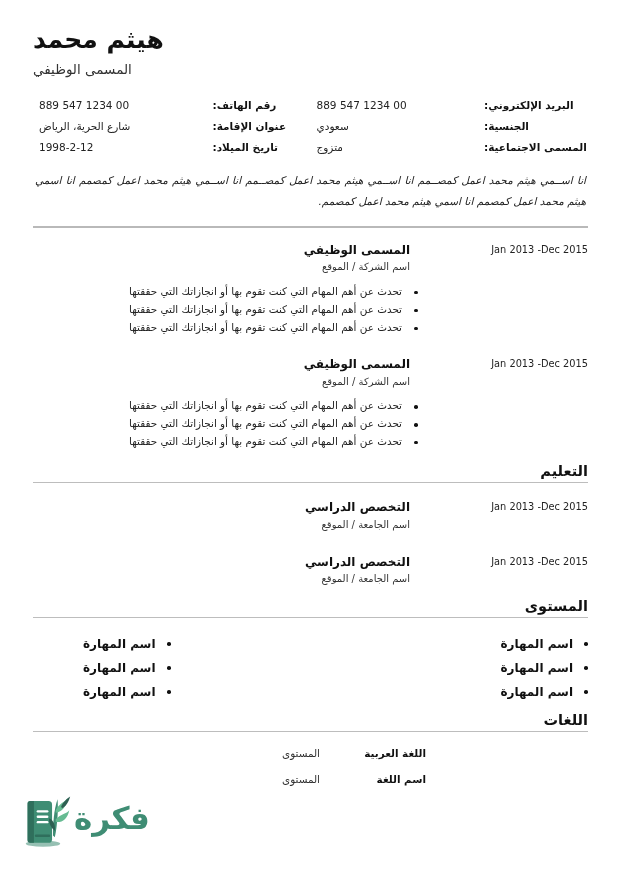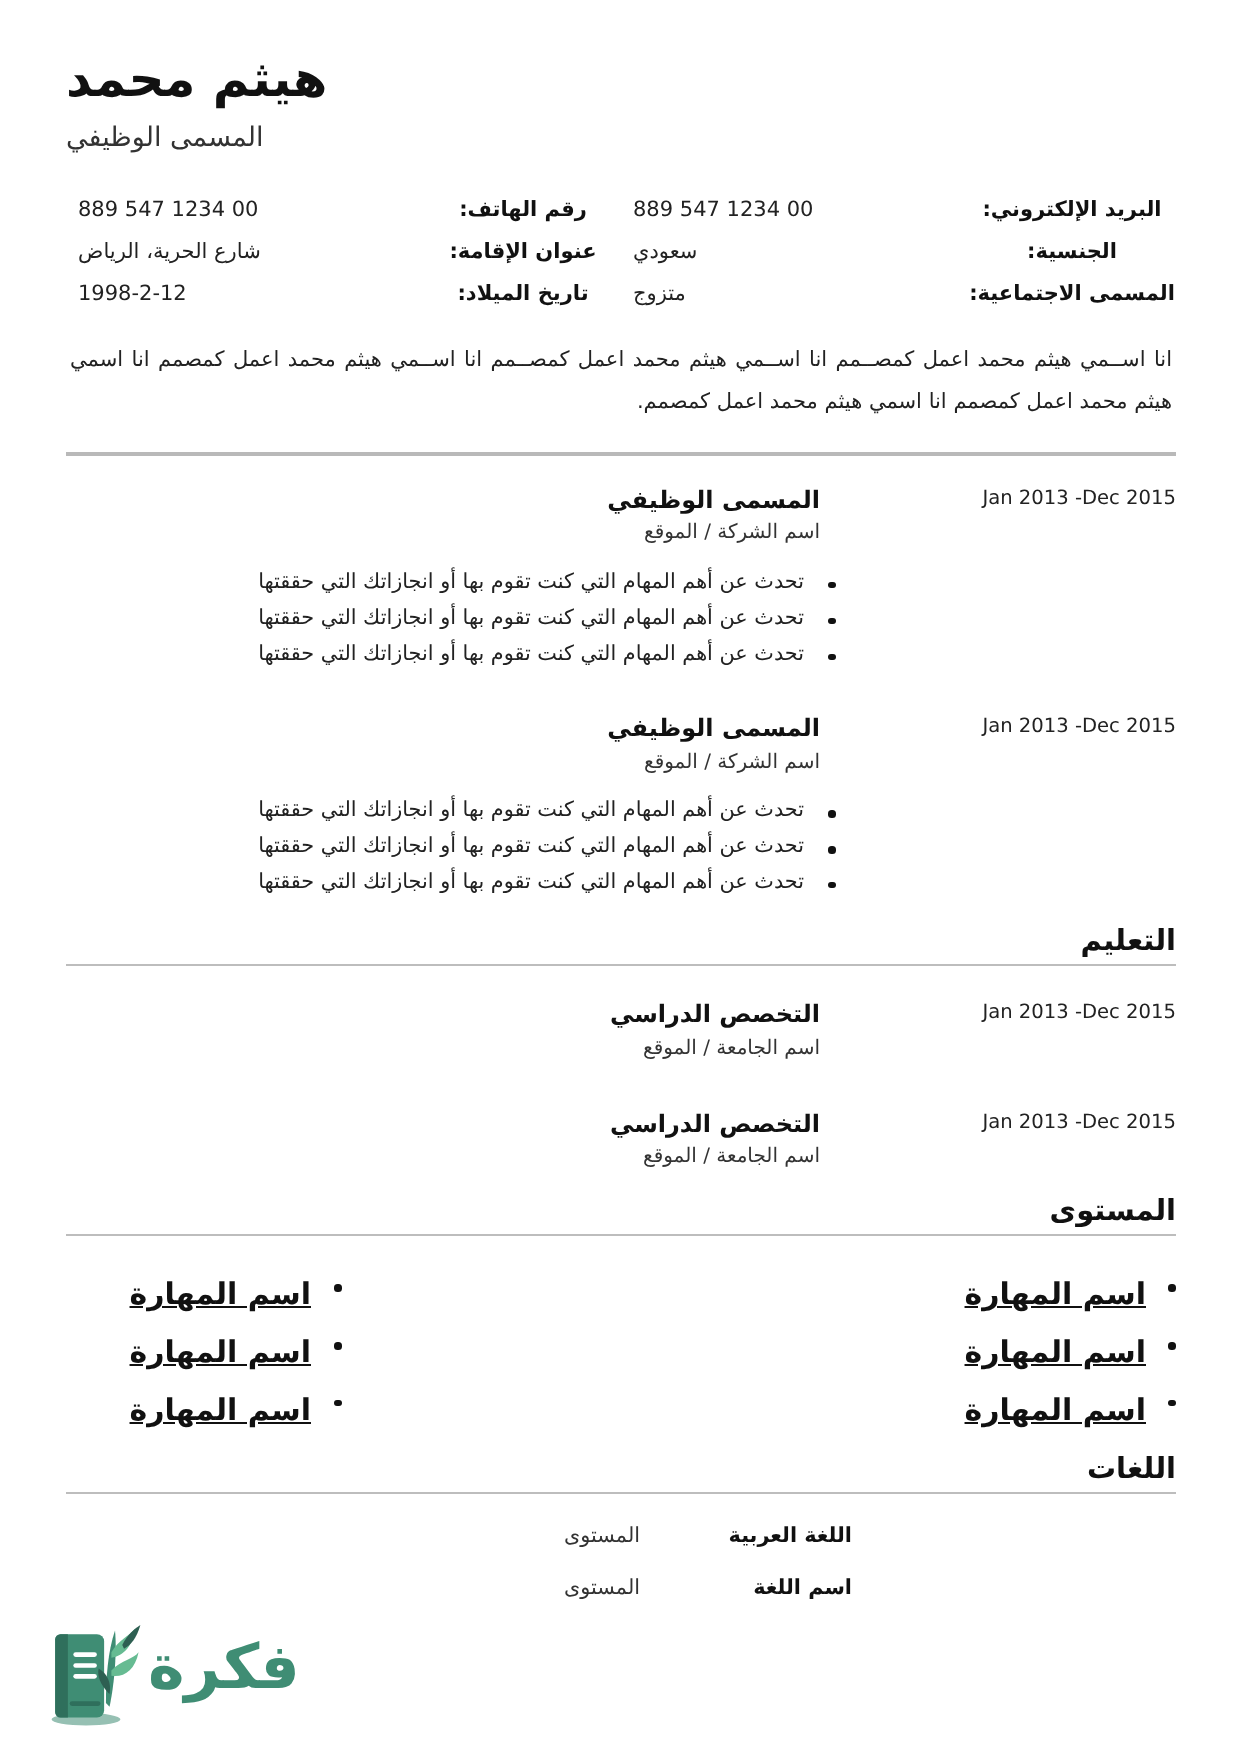--- a/index.html
+++ b/index.html
@@ -66,21 +66,21 @@
     display:flex;
     flex-direction:row;
     align-items:baseline;
     font-size:10.5px;
     line-height:1.25;
   }
   .contact-label {
     font-weight:bold;
     color:#111111;
     width:98px;
-    text-align:center;
+    text-align:left;
     flex:0 0 98px;
     white-space:nowrap;
   }
   .contact-value {
     flex:1 1 auto;
     color:#222222;
     text-align:left;
     white-space:nowrap;
     padding-left:6px;
   }
@@ -95,20 +95,21 @@
   }
   .divider.thin { height:1.6px; background:#bdbdbd; }
 
   
   .summary {
     font-size:10.5px;
     line-height:1.95;
     color:#222222;
     text-align:justify;
     padding:16px 2px 15px 2px;
+    font-style:italic;
   }
 
   
   .section-title {
     font-size:14.5px;
     font-weight:bold;
     color:#111111;
     text-align:right;
     padding:9px 0 3px 0;
   }
@@ -188,27 +189,26 @@
   .skills-col {
     flex:1 1 50%;
     display:flex;
     flex-direction:column;
     gap:4px;
   }
   .skills-col.right { padding-right:140px; }
   .skills-col.left  { padding-right:0px; }
   .skill-item {
     position:relative;
-    font-size:15px;
+    font-size:12px;
     font-weight:bold;
     color:#111111;
     line-height:1.65;
     padding-right:15px;
     text-align:right;
-    text-decoration:underline;
   }
   .skill-item::before {
     content:"";
     position:absolute;
     right:0px;
     top:7px;
     width:3.6px;
     height:3.6px;
     background:#111111;
     border-radius:50%;
@@ -233,21 +233,21 @@
     flex:0 0 90px;
     color:#333333;
     text-align:right;
     padding-right:14px;
   }
 
   
   .logo {
     position:absolute;
     left:14px;
-    bottom:12px;
+    bottom:28px;
     display:flex;
     flex-direction:row-reverse;
     align-items:center;
     gap:2px;
     direction:ltr;
   }
   .logo-mark { width:58px; height:58px; display:block; }
   .logo-word {
     font-size:31px;
     font-weight:bold;

